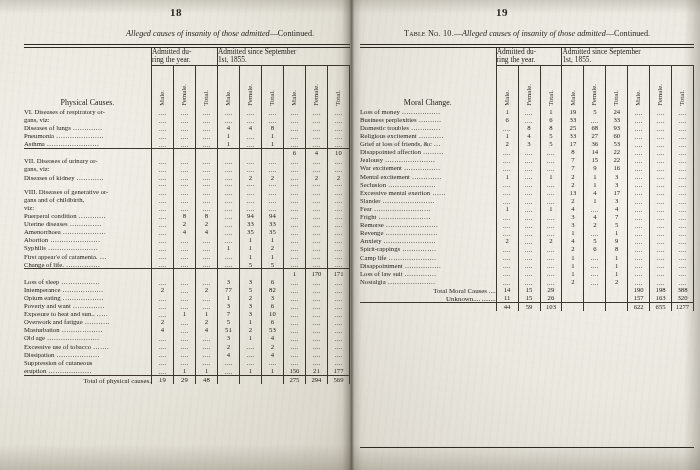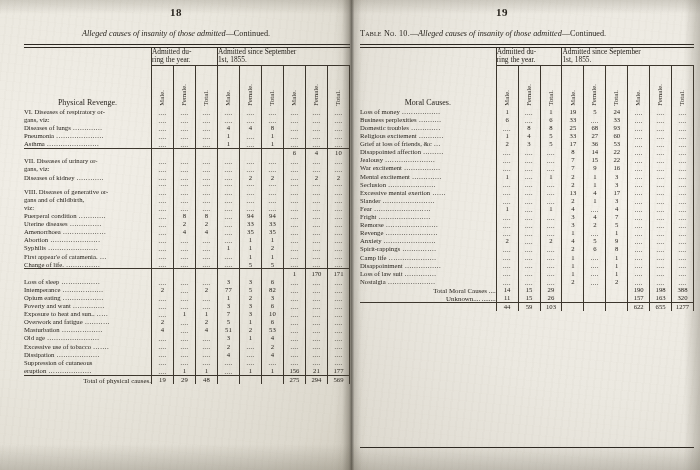--- a/index.html
+++ b/index.html
@@ -43,21 +43,21 @@
     pointer-events:none;}
   .grain{position:absolute;inset:0;pointer-events:none;opacity:.32;
     background-image:
       repeating-linear-gradient(96deg, rgba(150,142,124,.10) 0 2px, rgba(255,255,255,0) 2px 7px),
       repeating-linear-gradient(6deg, rgba(160,152,132,.07) 0 1px, rgba(255,255,255,0) 1px 9px);}
 
   
   .folio{position:absolute;width:100%;text-align:center;font-weight:bold;
     font-size:11px;color:#221e18;letter-spacing:.4px;}
   .caption{position:absolute;width:100%;text-align:center;
-    font-size:8.2px;color:#221e18;font-style:italic;white-space:nowrap;}
+    font-size:8.2px;color:#221e18;font-style:italic;white-space:nowrap;padding-left:44px;}
   .caption .rm{font-style:normal;}
   .caption .sc{font-style:normal;font-variant:small-caps;letter-spacing:.2px;}
 
   .rule{position:absolute;background:#2b2620;}
 
   
   table.tbl{position:absolute;border-collapse:collapse;
     color:#221e18;font-size:6.6px;line-height:1.02;}
   table.tbl td,table.tbl th{padding:0;margin:0;vertical-align:bottom;
     font-weight:normal;}
@@ -107,21 +107,21 @@
           <col style="width:18px">
           <col style="width:18px">
           <col style="width:18px">
           <col style="width:18px">
           <col style="width:18px">
           <col style="width:18px">
           <col style="width:18px">
         </colgroup>
         <tbody>
           <tr>
-            <td rowspan="2" class="hdr-stub vline">Physical Revenge.</td>
+            <td rowspan="2" class="hdr-stub vline">Physical Causes.</td>
             <td colspan="3" class="hdr-grp vline">Admitted du-<br>ring the year.</td>
             <td colspan="6" class="hdr-grp">Admitted since September<br>1st, 1855.</td>
           </tr>
           <tr>
             <td class="rot vline"><span>Male.</span></td>
             <td class="rot vline"><span>Female.</span></td>
             <td class="rot vline"><span>Total.</span></td>
             <td class="rot vline"><span>Male.</span></td>
             <td class="rot vline"><span>Female.</span></td>
             <td class="rot vline"><span>Total.</span></td>
@@ -558,21 +558,21 @@
           <col style="width:18px">
           <col style="width:18px">
           <col style="width:18px">
           <col style="width:18px">
           <col style="width:18px">
           <col style="width:18px">
           <col style="width:18px">
         </colgroup>
         <tbody>
           <tr>
-            <td rowspan="2" class="hdr-stub vline">Moral Causes.</td>
+            <td rowspan="2" class="hdr-stub vline">Moral Change.</td>
             <td colspan="3" class="hdr-grp vline">Admitted du-<br>ring the year.</td>
             <td colspan="6" class="hdr-grp">Admitted since September<br>1st, 1855.</td>
           </tr>
           <tr>
             <td class="rot vline"><span>Male.</span></td>
             <td class="rot vline"><span>Female.</span></td>
             <td class="rot vline"><span>Total.</span></td>
             <td class="rot vline"><span>Male.</span></td>
             <td class="rot vline"><span>Female.</span></td>
             <td class="rot vline"><span>Total.</span></td>

